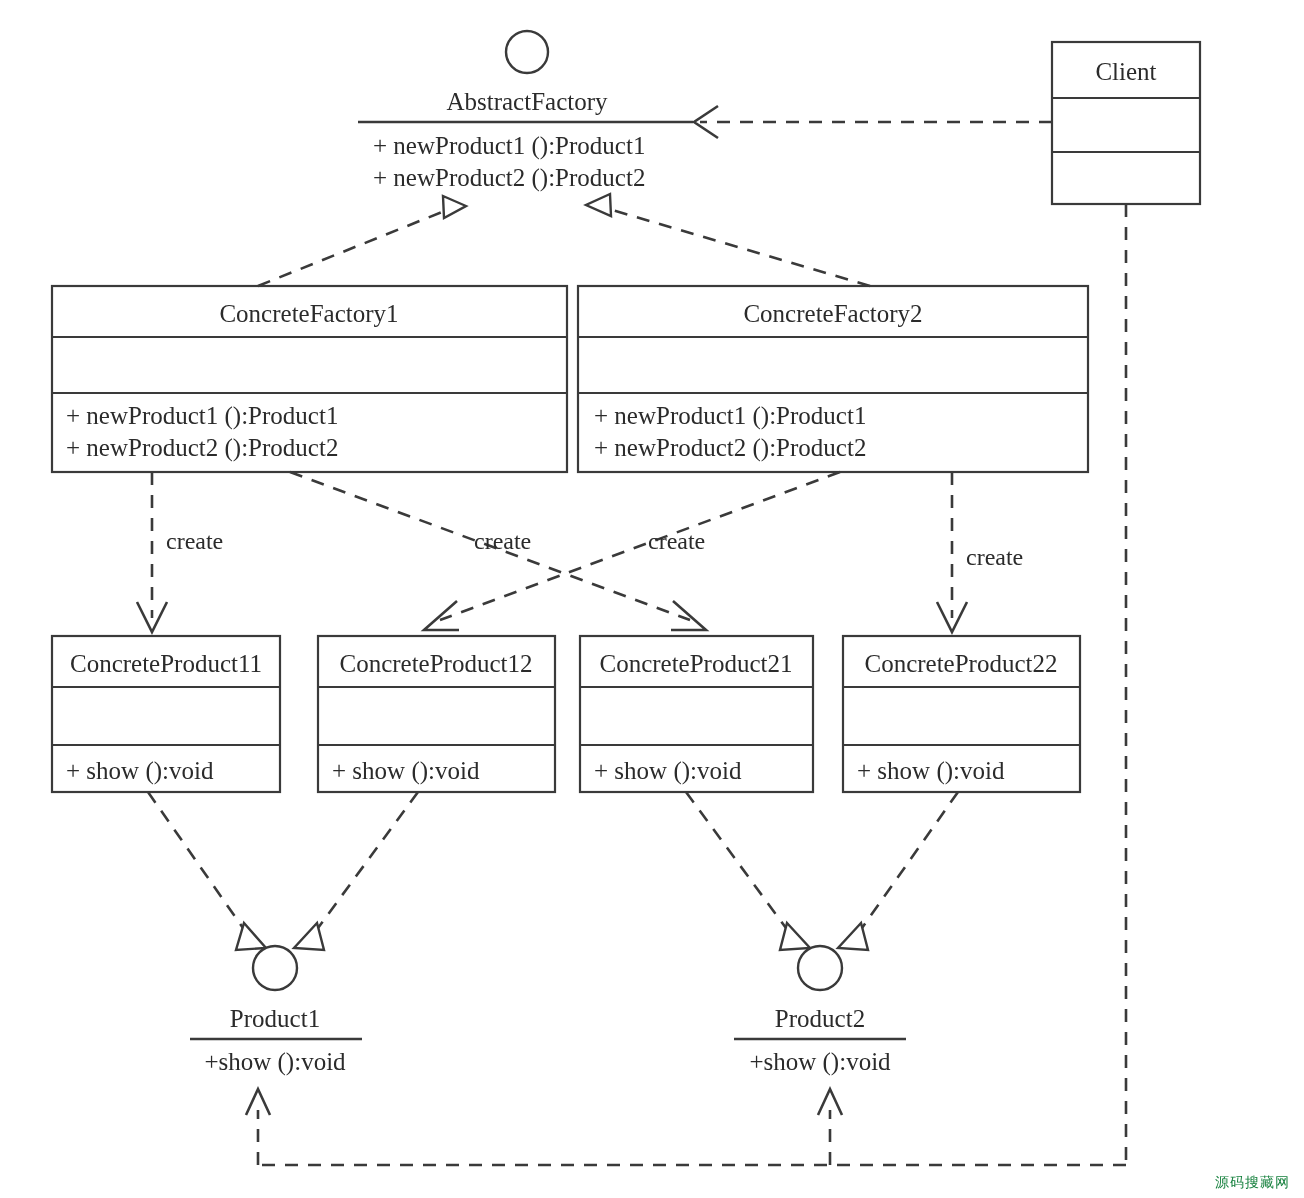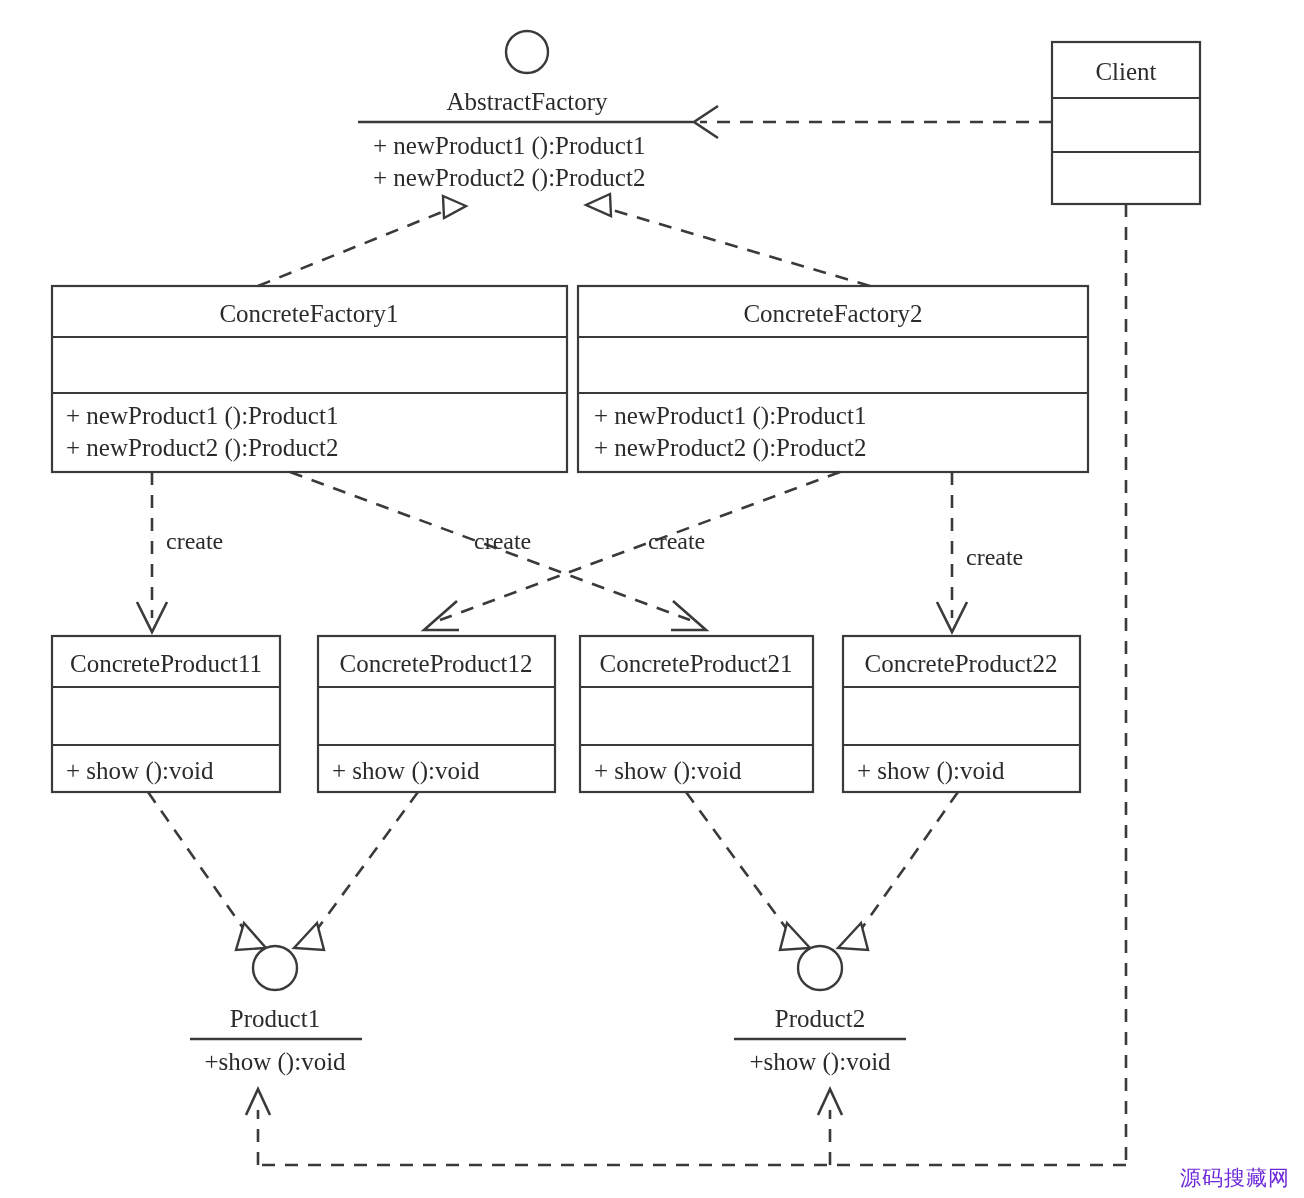--- a/index.html
+++ b/index.html
@@ -73,22 +73,22 @@
   .t-iface-name {
     font-size: 25px;
   }
   .t-label {
     font-size: 24px;
   }
   .watermark {
     position: absolute;
     right: 14px;
     bottom: 6px;
-    font-size: 21px;
-    color: #6d28d9;
+    font-size: 14px;
+    color: #15803d;
     font-family: Liberation Serif, serif;
     letter-spacing: 1px;
     user-select: none;
   }
 </style>
 </head>
 <body>
 
 <div id="canvas">
 

